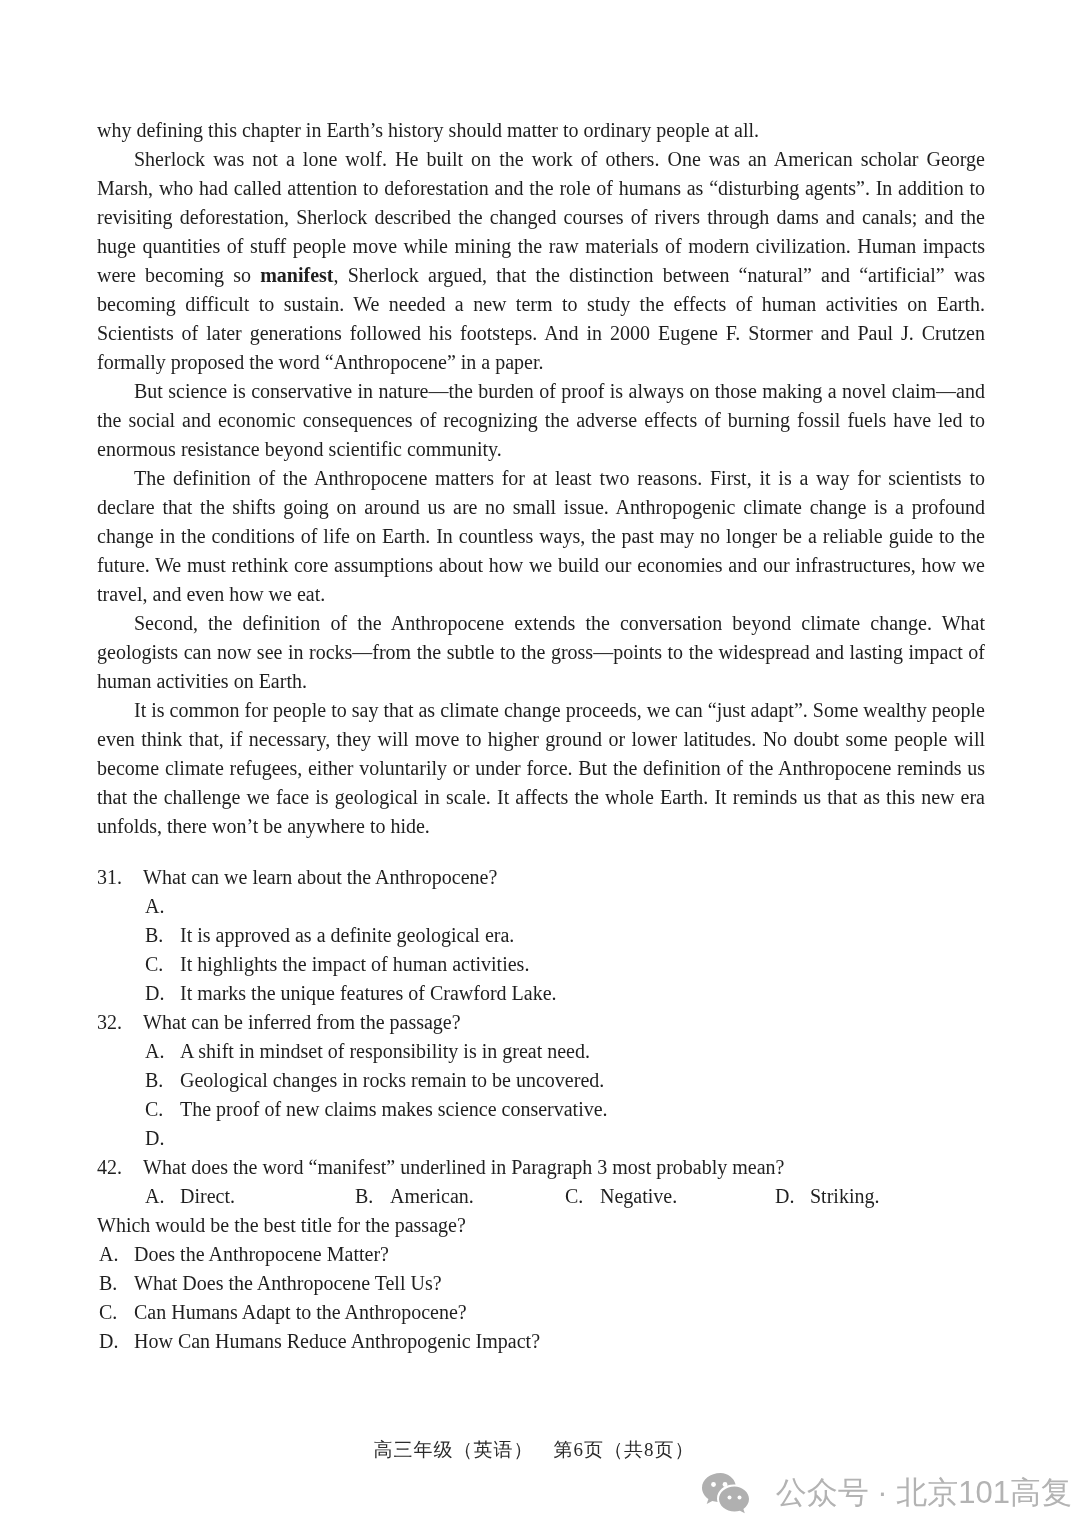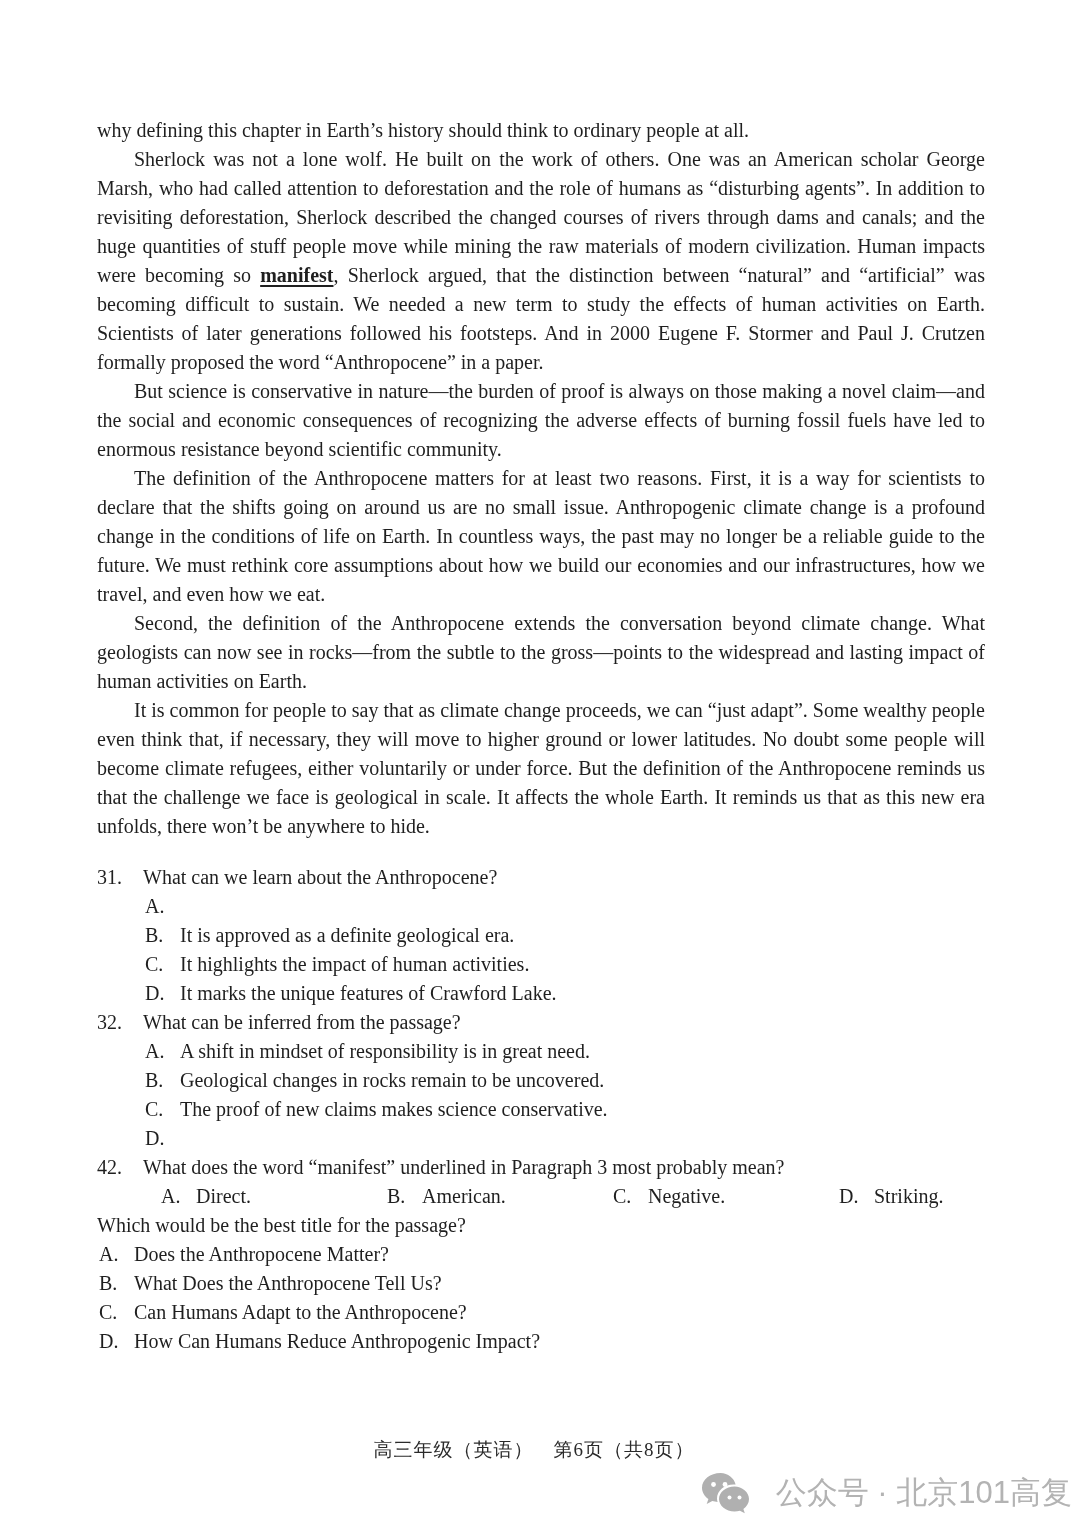--- a/index.html
+++ b/index.html
@@ -15,31 +15,30 @@
   .content {
     position:absolute;
     left:97px; right:95px; top:116px;
     font-size:20px;
     line-height:29px;
   }
   .para { margin:0; text-align:justify; }
   .para.indent { text-indent:37px; }
   .em-bold-underline {
     font-weight:bold;
-    text-decoration:underline;
     text-underline-offset:3px;
     margin-top:24px;
   }
   .questions { margin-top:22px; }
   .question { display:flex; }
   .q-num { width:46px; flex:none; }
   .q-body { flex:1; }
   .opt-row { display:flex; margin-left:2px; }
   .opt-label { width:35px; flex:none; }
-  .opt-inline-row { display:flex; margin-left:18px;gap:16px; }
+  .opt-inline-row { display:flex; margin-left:2px; }
   .opt-cell { width:210px; flex:none; white-space:nowrap; }
   .opt-cell:last-child { width:auto; }
   .opt-cell .opt-label { display:inline-block; width:35px; }
   .footer {
     position:absolute;
     left:0; right:12px; top:1437px;
     text-align:center;
     font-size:19px;
     letter-spacing:1px;
     color:#2a2a2a;
@@ -57,21 +56,21 @@
     white-space:nowrap;
   }
   .wm-icon { display:inline-flex; color:#b0b0b0; }
 </style>
 </head>
 <body>
 
 <div class="page">
   <div class="content">
     <div class="passage" id="passage">
-        <p class="para"><span>why defining this chapter in Earth’s history should think to ordinary people at all.</span></p>
+        <p class="para"><span>why defining this chapter in Earth’s history should matter to ordinary people at all.</span></p>
         <p class="para indent"><span>Sherlock was not a lone wolf. He built on the work of others. One was an American scholar George Marsh, who had called attention to deforestation and the role of humans as “disturbing agents”. In addition to revisiting deforestation, Sherlock described the changed courses of rivers through dams and canals; and the huge quantities of stuff people move while mining the raw materials of modern civilization. Human impacts were becoming so </span><span class="em-bold-underline">manifest</span><span>, Sherlock argued, that the distinction between “natural” and “artificial” was becoming difficult to sustain. We needed a new term to study the effects of human activities on Earth. Scientists of later generations followed his footsteps. And in 2000 Eugene F. Stormer and Paul J. Crutzen formally proposed the word “Anthropocene” in a paper.</span></p>
         <p class="para indent"><span>But science is conservative in nature—the burden of proof is always on those making a novel claim—and the social and economic consequences of recognizing the adverse effects of burning fossil fuels have led to enormous resistance beyond scientific community.</span></p>
         <p class="para indent"><span>The definition of the Anthropocene matters for at least two reasons. First, it is a way for scientists to declare that the shifts going on around us are no small issue. Anthropogenic climate change is a profound change in the conditions of life on Earth. In countless ways, the past may no longer be a reliable guide to the future. We must rethink core assumptions about how we build our economies and our infrastructures, how we travel, and even how we eat.</span></p>
         <p class="para indent"><span>Second, the definition of the Anthropocene extends the conversation beyond climate change. What geologists can now see in rocks—from the subtle to the gross—points to the widespread and lasting impact of human activities on Earth.</span></p>
         <p class="para indent"><span>It is common for people to say that as climate change proceeds, we can “just adapt”. Some wealthy people even think that, if necessary, they will move to higher ground or lower latitudes. No doubt some people will become climate refugees, either voluntarily or under force. But the definition of the Anthropocene reminds us that the challenge we face is geological in scale. It affects the whole Earth. It reminds us that as this new era unfolds, there won’t be anywhere to hide.</span></p>
       </div>
     <div class="questions" id="questions">
         <div class="question">
           <span class="q-num">31.</span>
           <div class="q-body">

